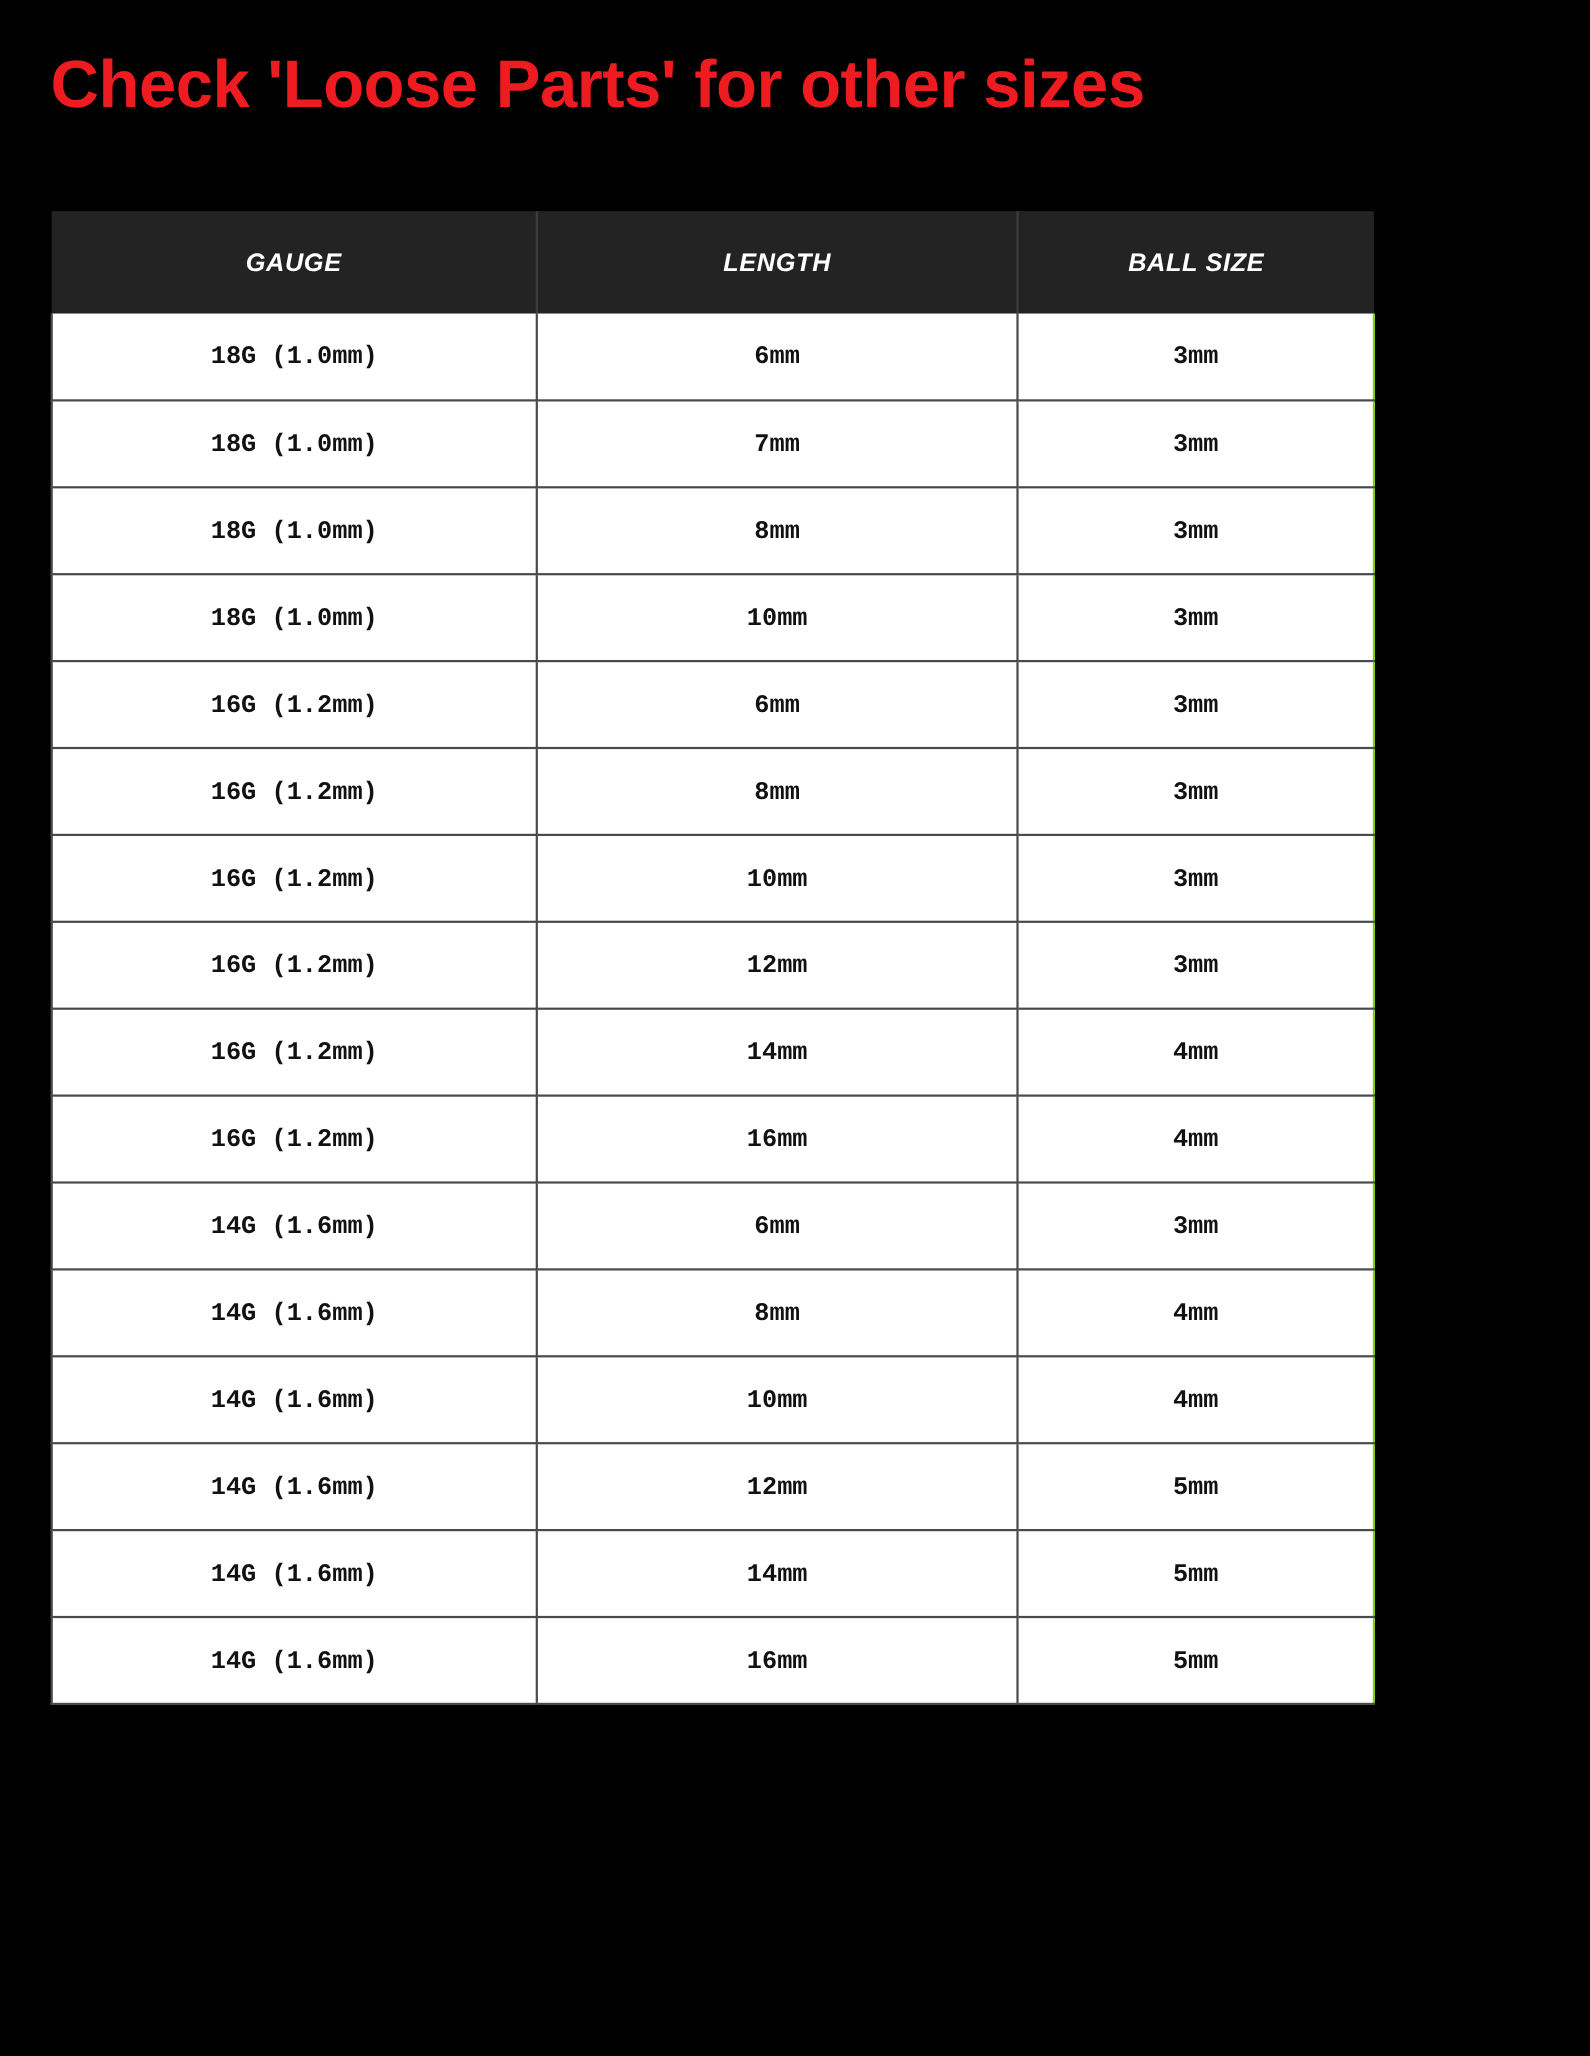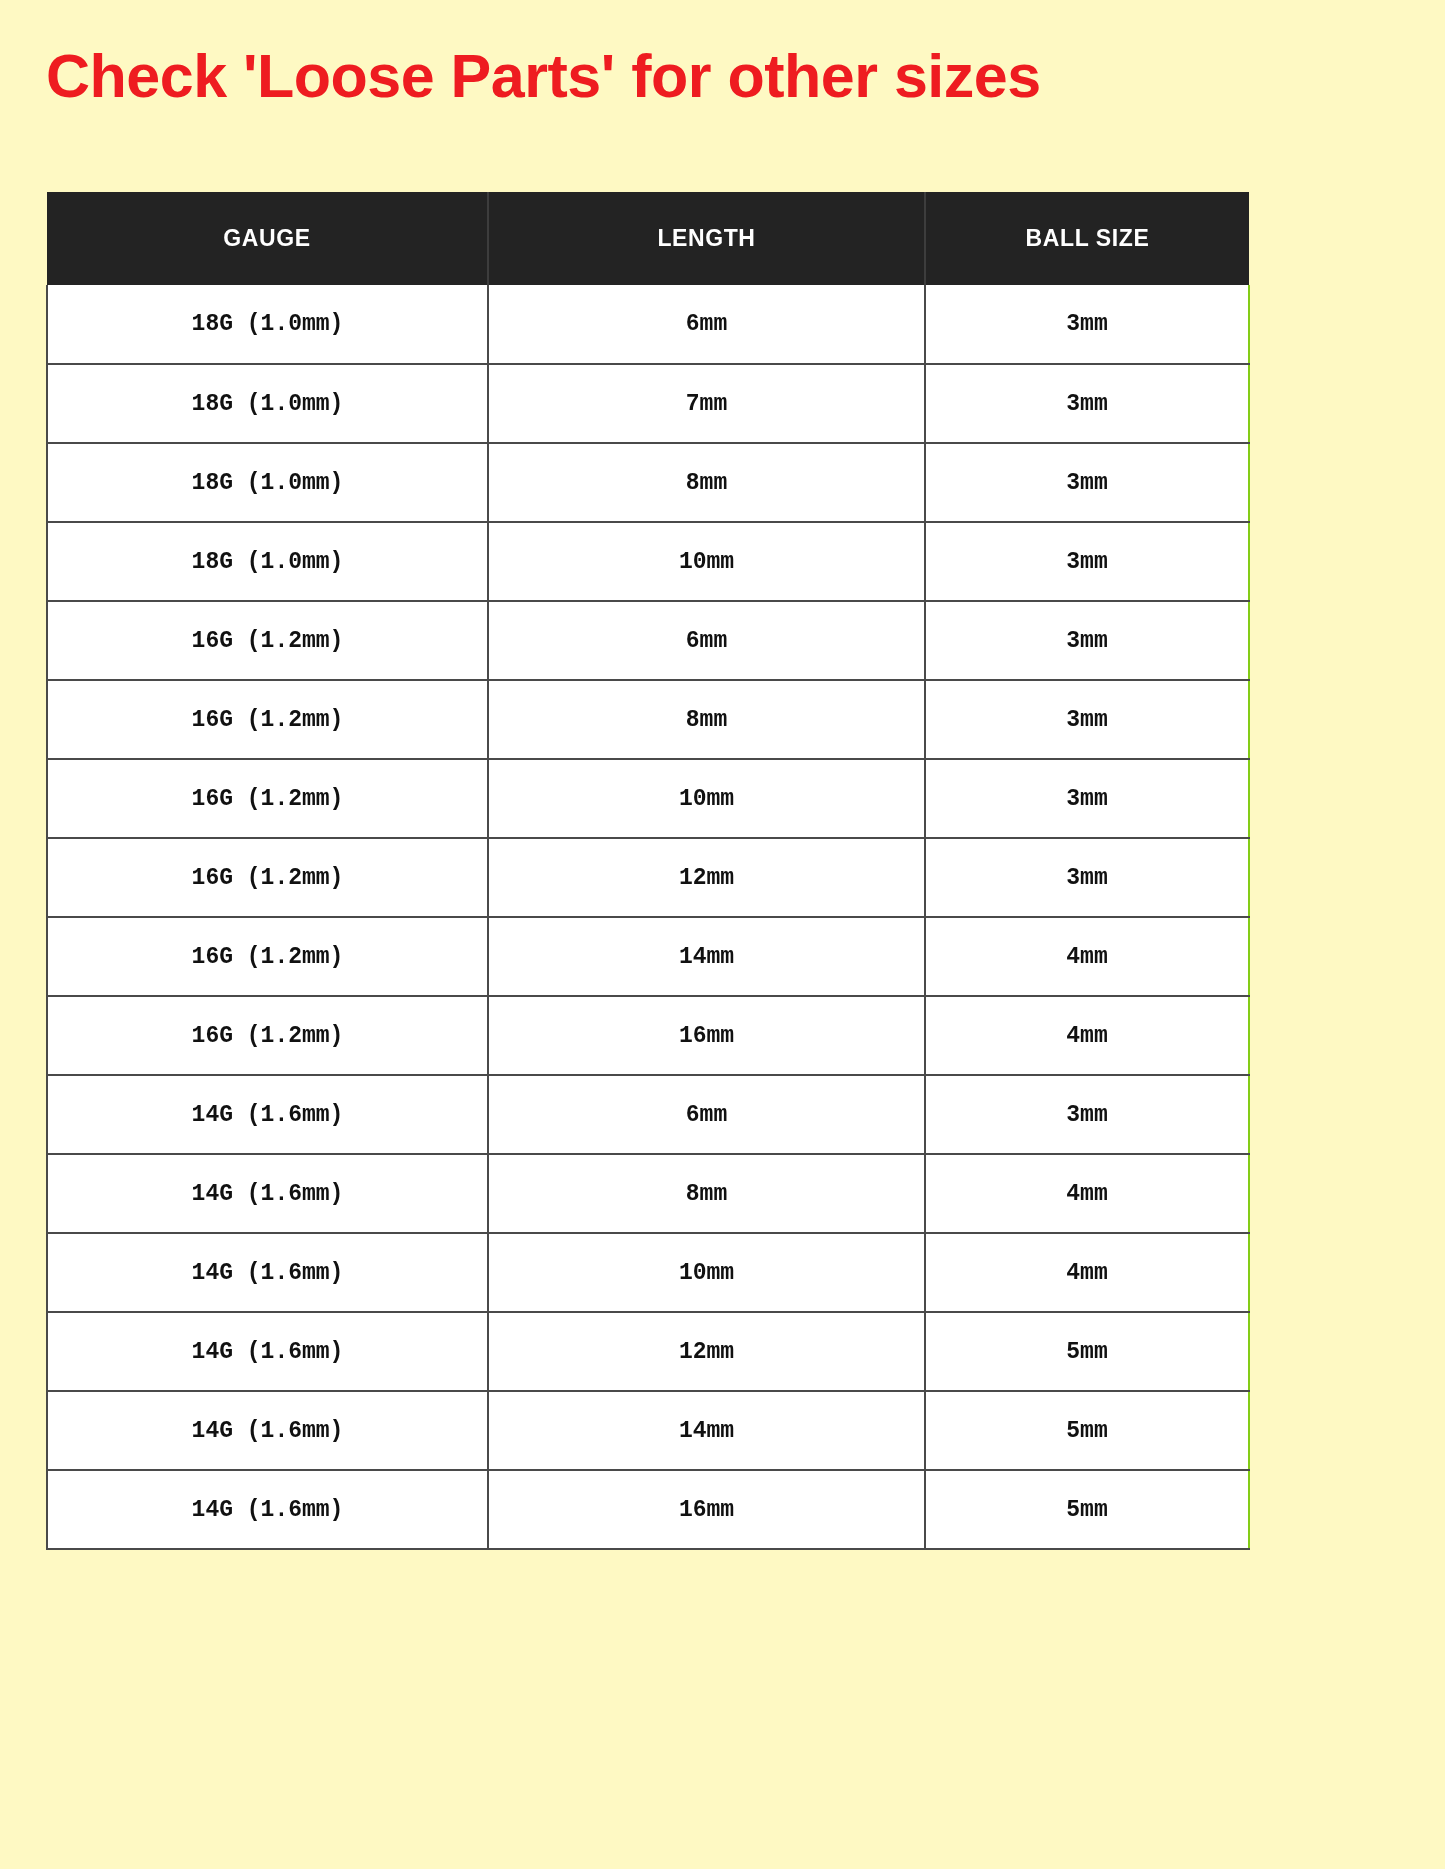--- a/index.html
+++ b/index.html
@@ -12,21 +12,21 @@
     height: 1869px;
     font-family: "Liberation Sans", sans-serif;
     -webkit-font-smoothing: antialiased;
     overflow: hidden;
   }
 
   .page {
     position: relative;
     width: 1445px;
     height: 1869px;
-    background: #fef9c3;
+    background: #000000;
     box-sizing: border-box;
   }
 
   
   .headline {
     position: absolute;
     left: 46px;
     top: 42px;
     width: 1150px;
     font-size: 61px;
@@ -56,20 +56,21 @@
     color: #ffffff;
     font-size: 23px;
     font-weight: bold;
     letter-spacing: 0.6px;
     height: 93px;
     text-align: center;
     vertical-align: middle;
     border-right: 2px solid #3d3d3d;
     padding: 0;
     box-sizing: border-box;
+    font-style: italic;
   }
   .size-table thead th:last-child {
     border-right: none;
     margin-left: 24px;
   }
 
   .size-table tbody td {
     height: 79px;
     text-align: center;
     vertical-align: middle;

